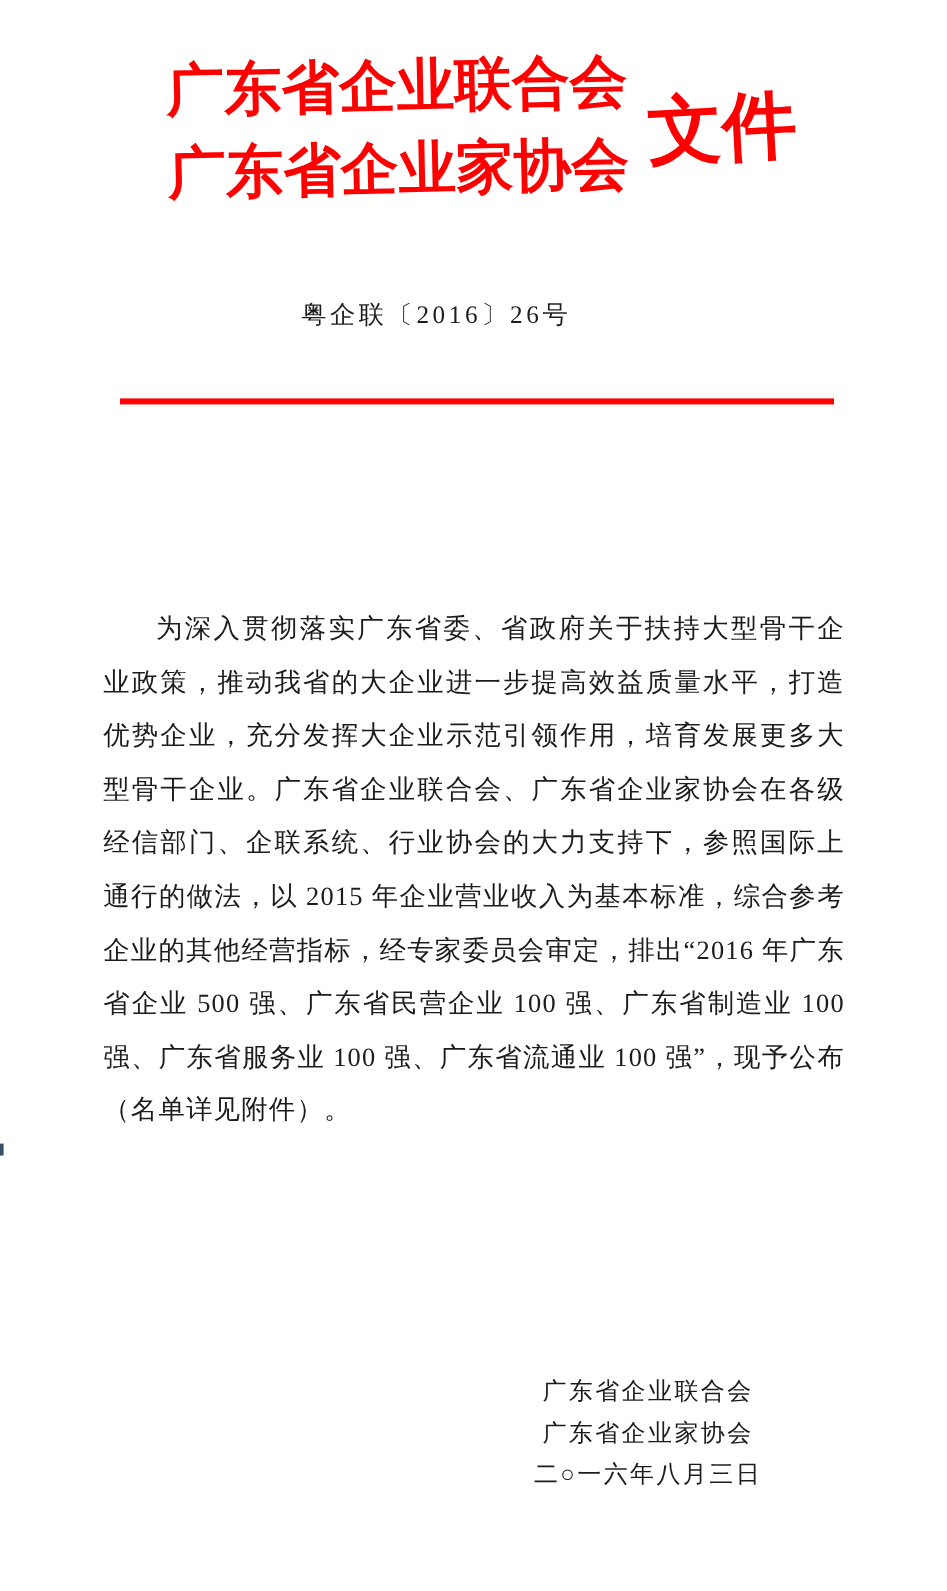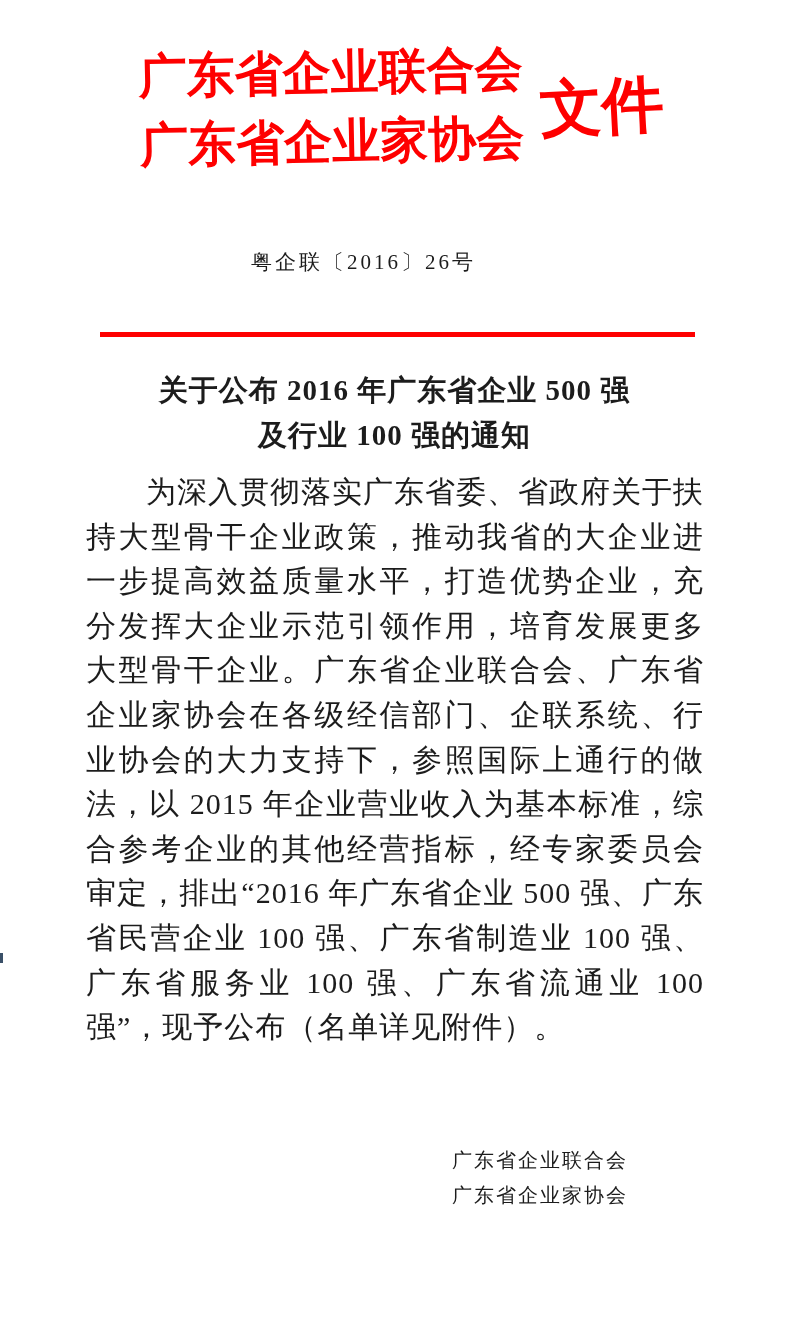--- a/index.html
+++ b/index.html
@@ -64,23 +64,23 @@
     margin:0;
     text-align:center;
     font-size:29px;
     font-weight:bold;
     line-height:45px;
     letter-spacing:1px;
   }
   .title-line{display:block;white-space:nowrap;}
   
   .body-text{
-    position:absolute;left:86px;top:470px;
+    position:absolute;left:86px;top:502px;
     width:618px;
-    font-size:30px;
+    font-size:22px;
     line-height:44.6px;
     letter-spacing:1px;
     text-align:justify;
   }
   .body-text p{
     margin:0;
     text-indent:2em;
   }
   
   .signature{
@@ -107,29 +107,26 @@
   <div class="org-names">
     <div class="org-line">广东省企业联合会</div>
     <div class="org-line">广东省企业家协会</div>
   </div>
   <div class="doc-word">文件</div>
 
   <div class="doc-number">粤企联〔2016〕26号</div>
 
   <div class="red-rule"></div>
 
-  <h1 class="title">
-    <span class="title-line">关于公布 2016 年广东省企业 500 强</span>
-    <span class="title-line">及行业 100 强的通知</span>
-  </h1>
 
   <div class="body-text">
     <p>为深入贯彻落实广东省委、省政府关于扶持大型骨干企业政策，推动我省的大企业进一步提高效益质量水平，打造优势企业，充分发挥大企业示范引领作用，培育发展更多大型骨干企业。广东省企业联合会、广东省企业家协会在各级经信部门、企联系统、行业协会的大力支持下，参照国际上通行的做法，以 2015 年企业营业收入为基本标准，综合参考企业的其他经营指标，经专家委员会审定，排出“2016 年广东省企业 500 强、广东省民营企业 100 强、广东省制造业 100 强、广东省服务业 100 强、广东省流通业 100 强”，现予公布（名单详见附件）。</p>
   </div>
 
   <div class="signature">
     <div>广东省企业联合会</div>
     <div>广东省企业家协会</div>
+    <div>二○一六年八月三日</div>
   </div>
 
   <div class="edge-mark"></div>
 
 </div>
 
 </body></html>

